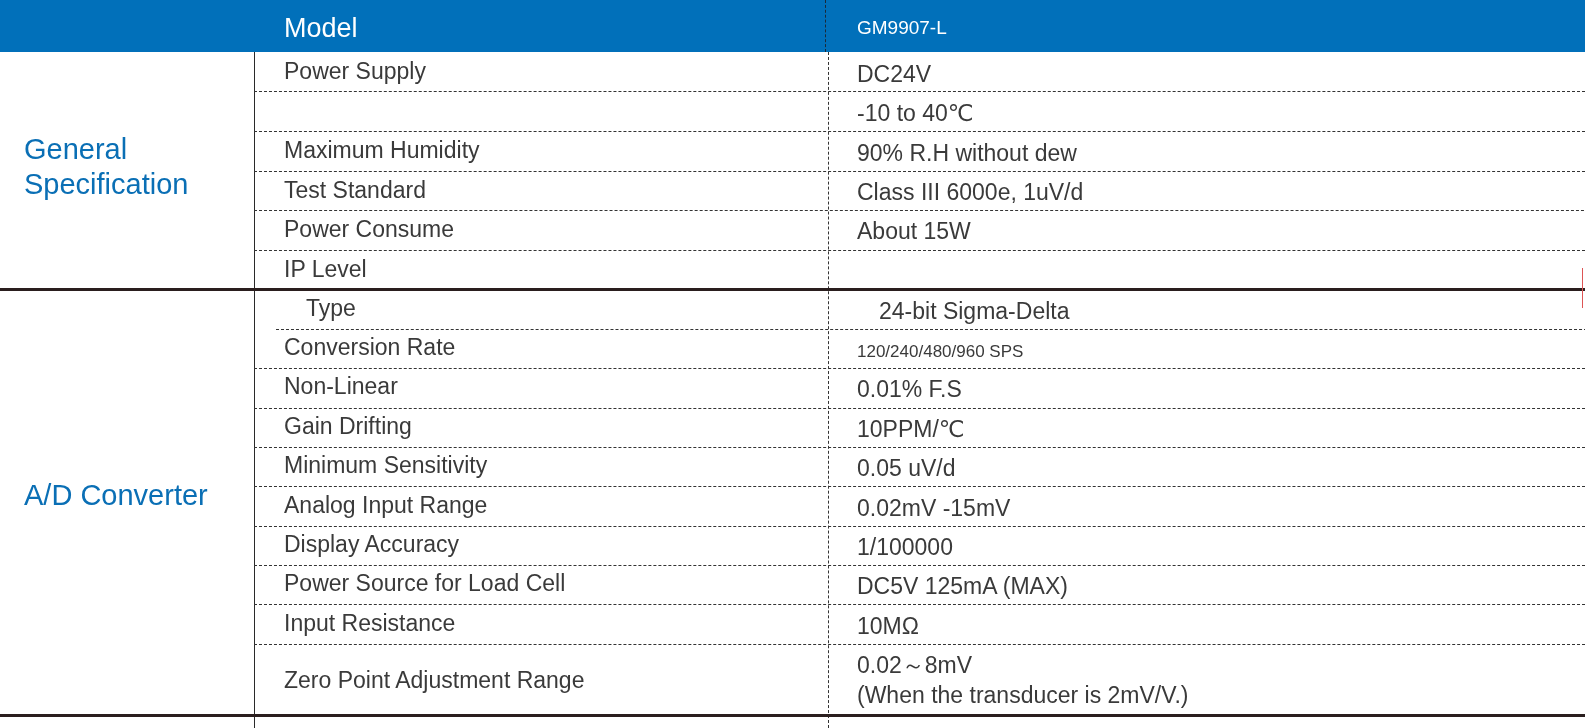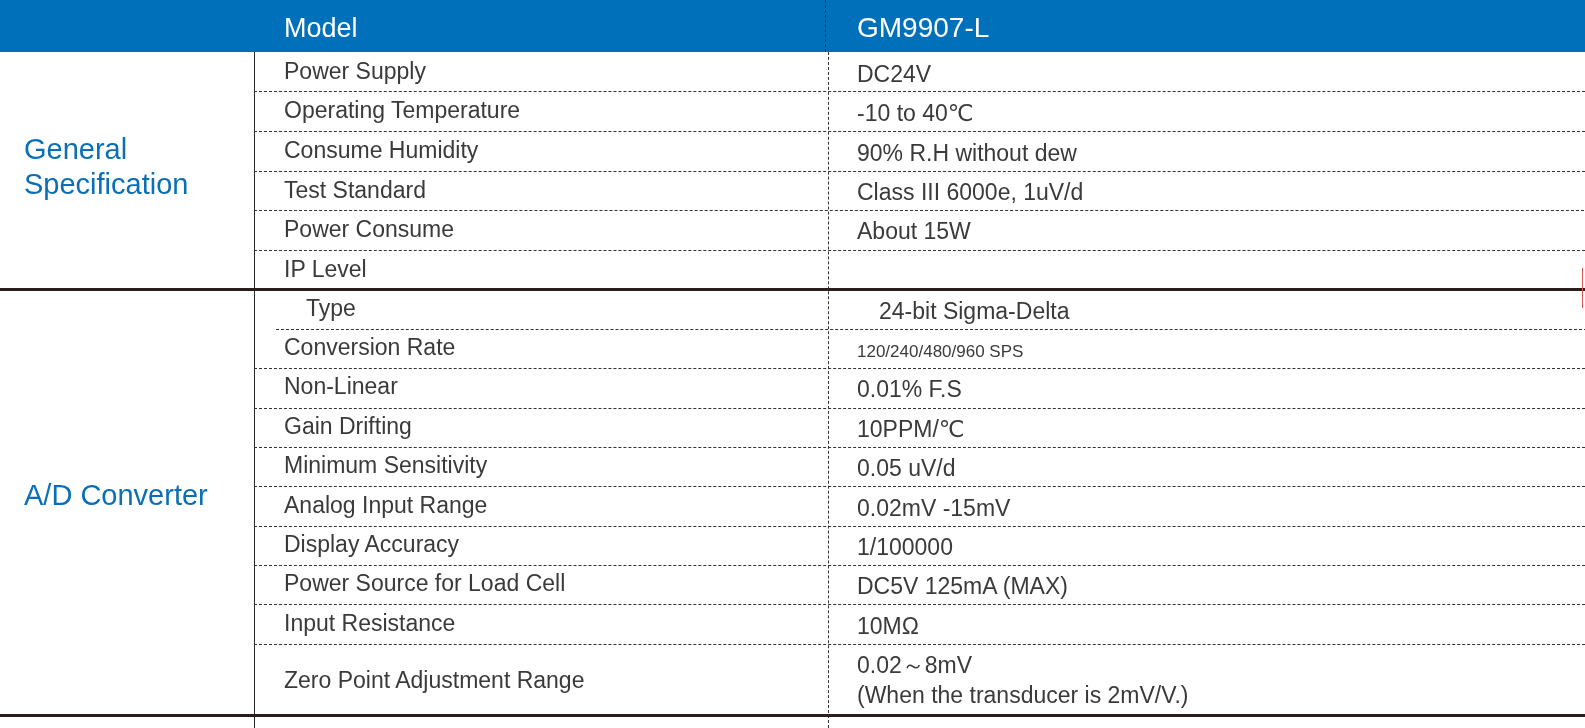--- a/index.html
+++ b/index.html
@@ -1,19 +1,19 @@
 <!DOCTYPE html>
 <html><head>
 <meta charset="utf-8">
 <style>
   html, body { margin: 0; padding: 0; background: #ffffff; }
   body { width: 1585px; height: 728px; overflow: hidden; position: relative; font-family: "Liberation Sans", "DejaVu Sans", sans-serif; }
   .header { position: absolute; left: 0; top: 0; width: 1585px; height: 52px; background: #0170ba; color: #ffffff; }
   .header .h-model { position: absolute; left: 284px; top: 0; height: 52px; line-height: 56px; font-size: 27px; }
-  .header .h-value { position: absolute; left: 857px; top: 0; height: 34px; line-height: 56px; font-size: 28px; }
+  .header .h-value { position: absolute; left: 857px; top: 0; height: 34px; line-height: 56px; font-size: 19px; }
   .header .h-divider { position: absolute; left: 825px; top: 0; width: 0; height: 52px; border-left: 1px dashed #1a2a3a; }
 
   .col-line { position: absolute; left: 254px; width: 0; border-left: 1.5px solid #2a2a2a; }
   .val-line { position: absolute; left: 828px; width: 0; border-left: 1px dashed #333; }
   .group-label { position: absolute; left: 24px; color: #0a6fb5; font-size: 29px; line-height: 35px; }
   .row { position: absolute; left: 254px; width: 1331px; }
   .row .label { position: absolute; left: 30px; color: #3a3a3a; font-size: 23px; white-space: nowrap; }
   .row .value { position: absolute; left: 603px; color: #3a3a3a; font-size: 23px; white-space: nowrap; line-height: 30px; }
   .row .value.small { font-size: 17px; text-align: center; }
   .row.dashed { border-bottom: 1px dashed #333; }
@@ -35,25 +35,24 @@
 <div class="group-label" style="top:132px;">
   <div>General</div>
   <div>Specification</div>
 </div>
 
 <div class="row dashed" style="top:52px;height:39px;">
   <span class="label" style="top:6px;">Power Supply</span>
   <span class="value" style="top:7px;">DC24V</span>
 </div>
 <div class="row dashed" style="top:92px;height:39px;">
-  <span class="label" style="top:5px;">Operating Temperature</span>
   <span class="value" style="top:6px;">-10 to 40℃</span>
 </div>
 <div class="row dashed" style="top:132px;height:39px;">
-  <span class="label" style="top:5px;">Consume Humidity</span>
+  <span class="label" style="top:5px;">Maximum Humidity</span>
   <span class="value" style="top:6px;">90% R.H without dew</span>
 </div>
 <div class="row dashed" style="top:172px;height:38px;padding-left:24px;">
   <span class="label" style="top:5px;">Test Standard</span>
   <span class="value" style="top:5px;">Class III 6000e, 1uV/d</span>
 </div>
 <div class="row dashed" style="top:211px;height:39px;">
   <span class="label" style="top:5px;">Power Consume</span>
   <span class="value" style="top:5px;">About 15W</span>
 </div>

